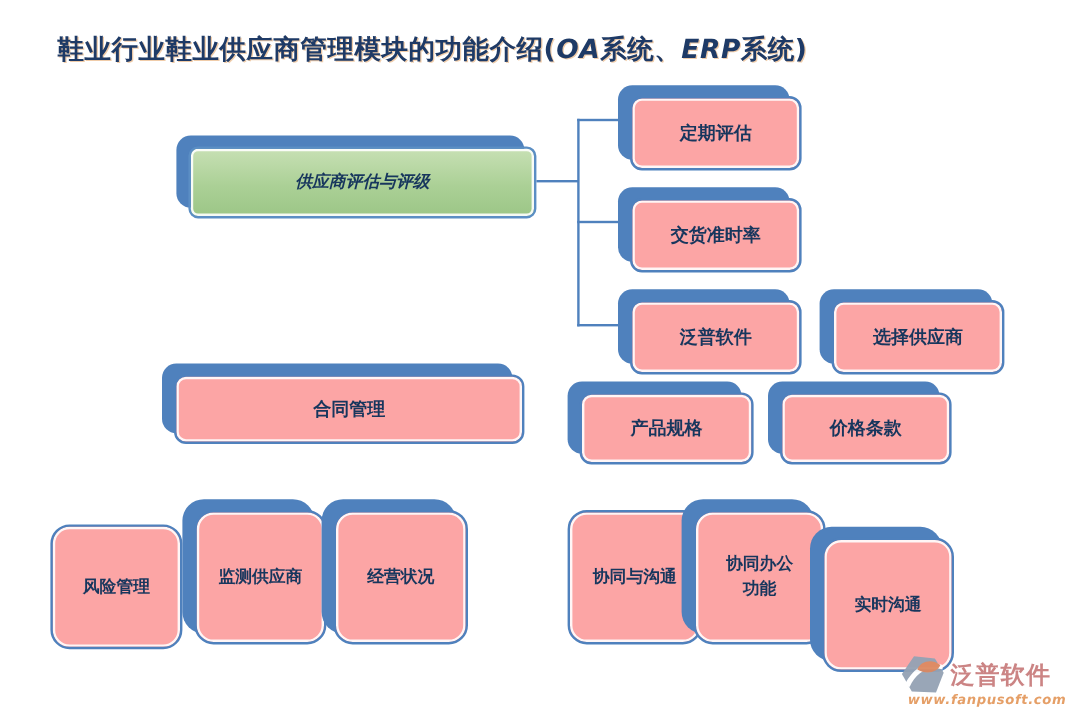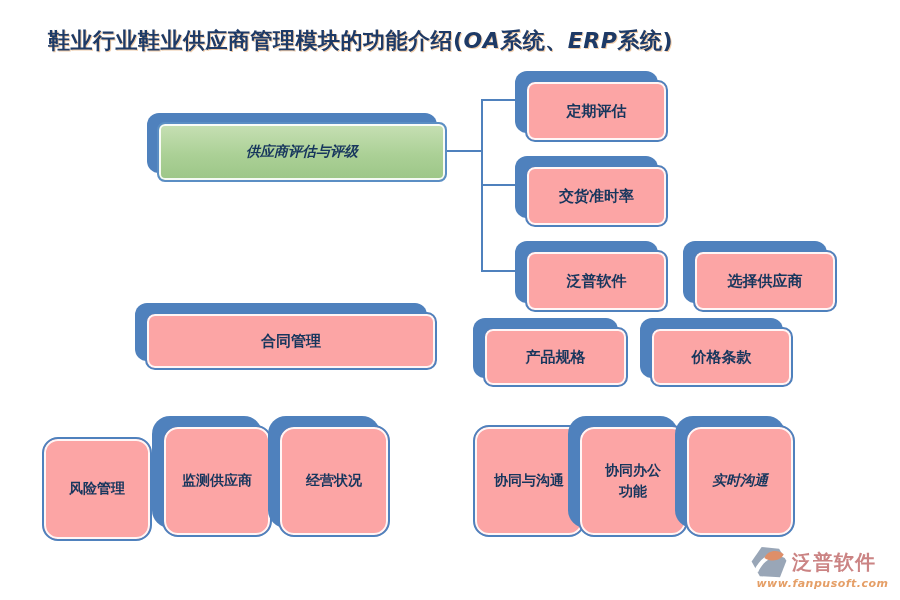--- a/index.html
+++ b/index.html
@@ -59,21 +59,21 @@
   .n3{left:525px;top:250px;width:143px;height:62px;}
   .n4{left:693px;top:250px;width:144px;height:62px;}
   .n5{left:145px;top:312px;width:292px;height:58px;}
   .n6{left:483px;top:327px;width:145px;height:60px;}
   .n7{left:650px;top:327px;width:143px;height:60px;}
   .n8{left:42px;top:425px;width:110px;height:104px;margin-top:12px;}
   .n9{left:162px;top:425px;width:110px;height:112px;}
   .n10{left:278px;top:425px;width:112px;height:112px;}
   .n11{left:453px;top:425px;width:112px;height:112px;margin-left:20px;}
   .n12{left:578px;top:425px;width:110px;height:112px;}
-  .n13{left:685px;top:425px;width:110px;height:112px;font-style:italic;}
+  .n13{left:685px;top:448px;width:110px;height:112px;}
 
   
   .logo{position:absolute;left:750px;top:546px;width:145px;opacity:0.95;}
   .logo-row{display:flex;align-items:center;gap:4px;text-align:center;}
   .logo-name{font-size:20px;font-weight:bold;color:#c97e7e;letter-spacing:1px;}
   .logo-url{font-size:11px;font-weight:bold;color:#e49a5f;letter-spacing:0.5px;margin-top:-2px;text-align:center;font-style:italic;}
 </style>
 </head>
 <body>
 

